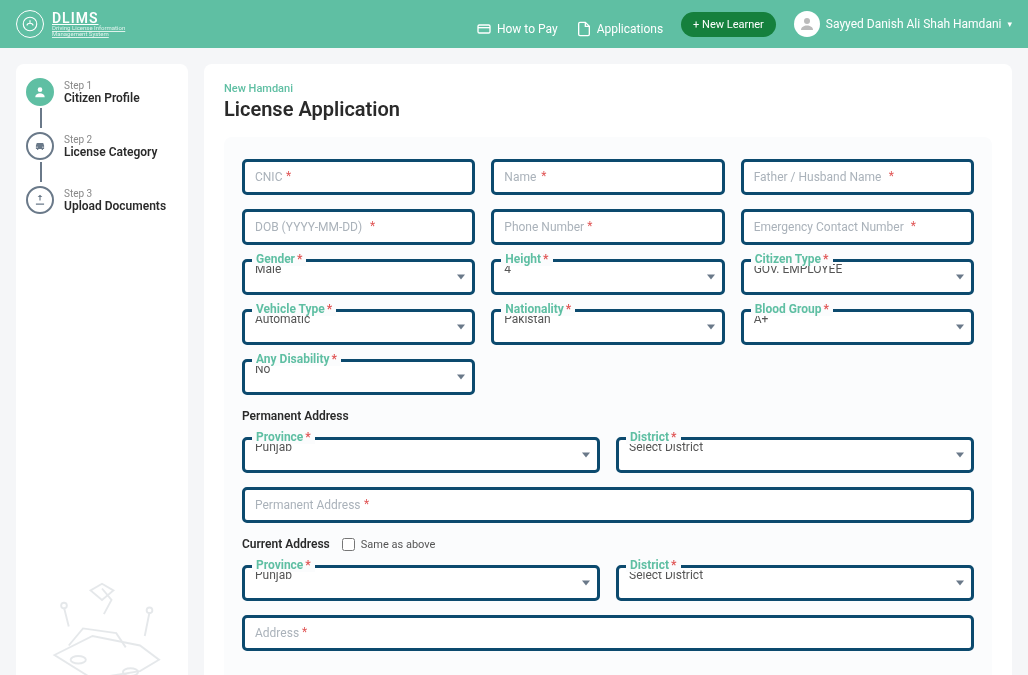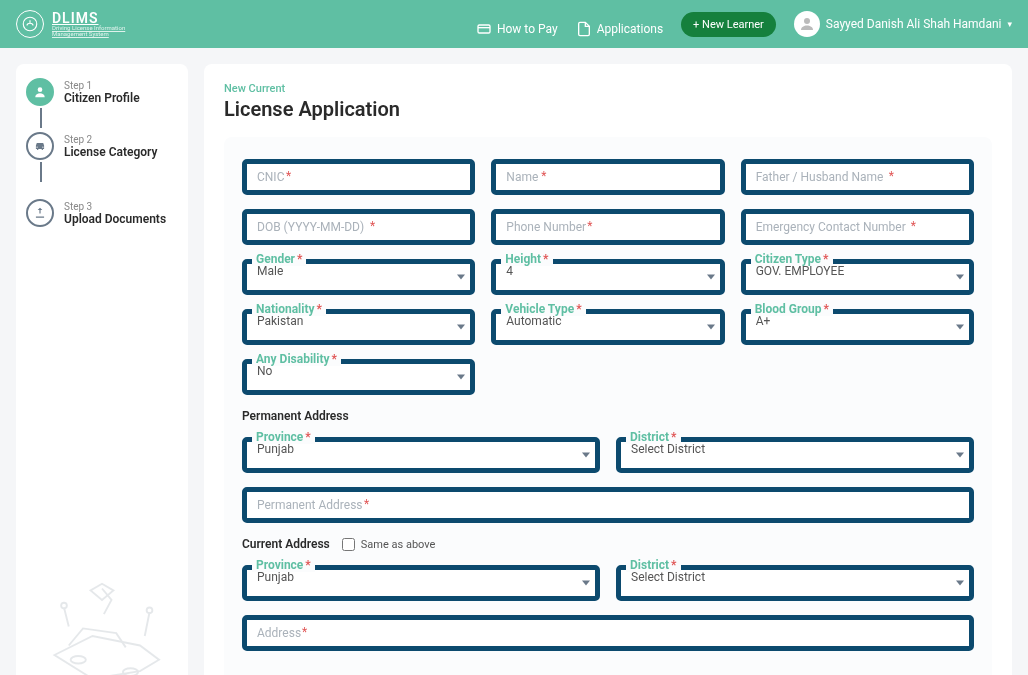--- a/index.html
+++ b/index.html
@@ -16,40 +16,40 @@
 .nav-item svg { width: 16px; height: 16px; }
 .new-learner-btn { background: #15803d; color: #fff; padding: 6px 12px; border-radius: 14px; font-size: 11px; cursor: pointer; }
 .user-area { display: flex; align-items: center; gap: 6px; }
 .avatar { width: 26px; height: 26px; border-radius: 50%; background: #fff; display: flex; align-items: center; justify-content: center; }
 .avatar svg { width: 18px; height: 18px; fill: #bbb; }
 .caret { font-size: 9px; }
 .main { display: flex; padding: 16px; gap: 16px; }
 .sidebar { width: 172px; background: #fff; border-radius: 8px; padding: 14px 10px; display: flex; flex-direction: column; }
 .steps { position: relative; }
 .step { display: flex; align-items: flex-start; gap: 10px; position: relative; padding-bottom: 26px; }
-.step:last-child { padding-bottom: 0; margin-top: 13px; }
+.step:last-child { padding-bottom: 0; }
 .step-line { position: absolute; left: 14px; top: 30px; bottom: 4px; width: 2px; background: #6a7989; }
 .step:last-child .step-line { display: none; }
 .step-icon { width: 28px; height: 28px; border-radius: 50%; border: 2px solid #6a7989; background: #fff; display: flex; align-items: center; justify-content: center; flex-shrink: 0; z-index: 1; }
 .step.active .step-icon { background: #5fbfa3; border-color: #5fbfa3; }
 .step-icon svg { width: 14px; height: 14px; fill: #6a7989; }
 .step.active .step-icon svg { fill: #fff; }
 .step-text { padding-top: 2px; }
 .step-label { font-size: 10px; color: #888; }
 .step-title { font-size: 12px; font-weight: 600; color: #2a2a2a; }
 .sidebar-illu { margin-top: auto; opacity: 0.25; padding-top: 40px; }
 .sidebar-illu svg { width: 100%; height: auto; }
 .content { flex: 1; background: #fff; border-radius: 8px; padding: 18px 20px 24px; }
 .breadcrumb { font-size: 11px; color: #5fbfa3; font-weight: 500; }
 .page-title { font-size: 20px; font-weight: 600; color: #2a2a2a; margin-top: 2px; }
 .form-panel { background: #fbfcfd; border-radius: 8px; margin-top: 16px; padding: 22px 18px; }
 .row { display: flex; gap: 16px; margin-bottom: 14px; }
 .row > * { flex: 1; min-width: 0; }
 .field { position: relative; }
-.field-input, .field-select { width: 100%; height: 36px; border: 5px solid #0c4a6e; border-radius: 5px; padding: 0 10px; font-size: 12px; color: #555; background: #fff; font-family: inherit; }
+.field-input, .field-select { width: 100%; height: 36px; border: 3px solid #0c4a6e; border-radius: 5px; padding: 0 10px; font-size: 12px; color: #555; background: #fff; font-family: inherit; }
 .field-select { appearance: none; -webkit-appearance: none; padding-right: 28px; position: relative; }
 .field-select-wrap { position: relative; }
 .field-select-wrap::after { content: ''; position: absolute; right: 10px; top: 50%; width: 0; height: 0; border-left: 4px solid transparent; border-right: 4px solid transparent; border-top: 5px solid #6a7989; transform: translateY(-50%); pointer-events: none; }
 .field-input::placeholder { color: #aab2ba; }
 .float-label { position: absolute; top: -7px; left: 10px; background: #fbfcfd; padding: 0 4px; font-size: 12px; color: #5fbfa3; font-weight: 700; z-index: 2; }
 .req { color: #e05555; margin-left: 2px; }
 .subheading { font-size: 12px; font-weight: 600; color: #2a2a2a; margin: 8px 0 14px; }
 .current-addr-row { display: flex; align-items: center; gap: 12px; margin: 8px 0 14px; }
 .checkbox-wrap { display: flex; align-items: center; gap: 6px; font-size: 11px; color: #555; }
 .checkbox-wrap input { width: 13px; height: 13px; }
@@ -147,21 +147,21 @@
           <ellipse cx="110" cy="118" rx="8" ry="4"></ellipse>
         <path d="M45 90l15-18 35 5 10 15M80 30l10 12-8 15M40 50l5 20M130 55l-5 25"></path>
         <path d="M80 25l12 7-12 10-12-10z"></path>
         <circle cx="40" cy="48" r="3"></circle>
           <circle cx="130" cy="53" r="3"></circle>
       </svg>
     </div>
   </div>
 
   <div class="content">
-    <div class="breadcrumb">New Current</div>
+    <div class="breadcrumb">New Hamdani</div>
     <div class="page-title">License Application</div>
 
     <div class="form-panel">
       <div class="row">
         <div class="field"><input class="field-input" placeholder="CNIC" style=""><span style="position:absolute;left:44px;top:10px;color:#e05555;font-size:12px;pointer-events:none">*</span></div>
         <div class="field"><input class="field-input" placeholder="Name" style=""><span style="position:absolute;left:50px;top:10px;color:#e05555;font-size:12px;pointer-events:none">*</span></div>
         <div class="field"><input class="field-input" placeholder="Father / Husband Name" style=""><span style="position:absolute;left:148px;top:10px;color:#e05555;font-size:12px;pointer-events:none">*</span></div>
       </div>
       <div class="row">
         <div class="field"><input class="field-input" placeholder="DOB (YYYY-MM-DD)" style=""><span style="position:absolute;left:128px;top:10px;color:#e05555;font-size:12px;pointer-events:none">*</span></div>
@@ -183,29 +183,29 @@
           </div>
         <div class="field">
             <span class="float-label"><span>Citizen Type</span><span class="req">*</span></span>
             <div class="field-select-wrap">
               <div class="field-select">GOV. EMPLOYEE</div>
             </div>
           </div>
       </div>
       <div class="row">
         <div class="field">
+            <span class="float-label"><span>Vehicle Type</span><span class="req">*</span></span>
+            <div class="field-select-wrap">
+              <div class="field-select">Automatic</div>
+            </div>
+          </div>
+        <div class="field">
             <span class="float-label"><span>Nationality</span><span class="req">*</span></span>
             <div class="field-select-wrap">
               <div class="field-select">Pakistan</div>
-            </div>
-          </div>
-        <div class="field">
-            <span class="float-label"><span>Vehicle Type</span><span class="req">*</span></span>
-            <div class="field-select-wrap">
-              <div class="field-select">Automatic</div>
             </div>
           </div>
         <div class="field">
             <span class="float-label"><span>Blood Group</span><span class="req">*</span></span>
             <div class="field-select-wrap">
               <div class="field-select">A+</div>
             </div>
           </div>
       </div>
       <div class="row">

